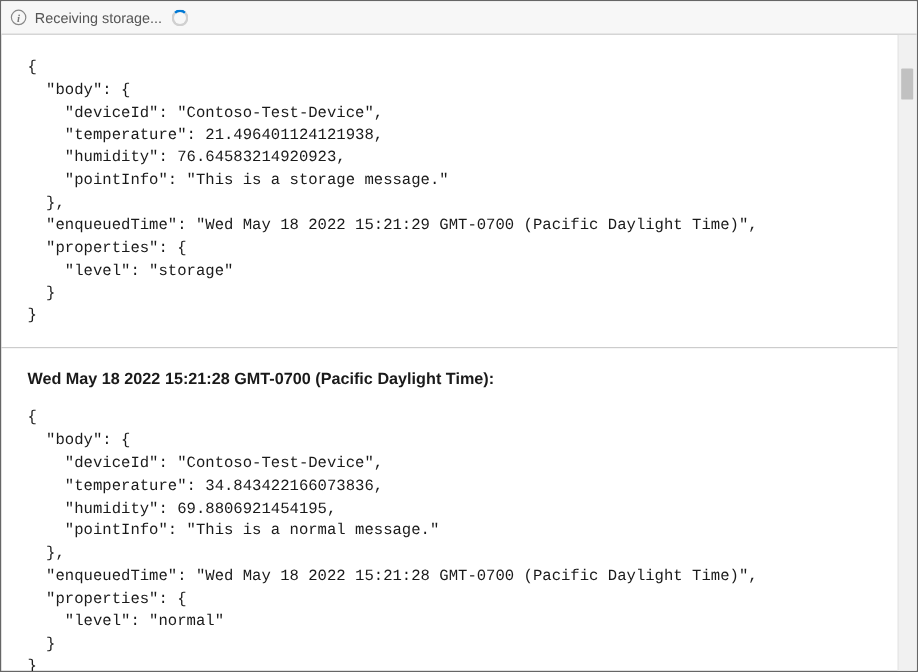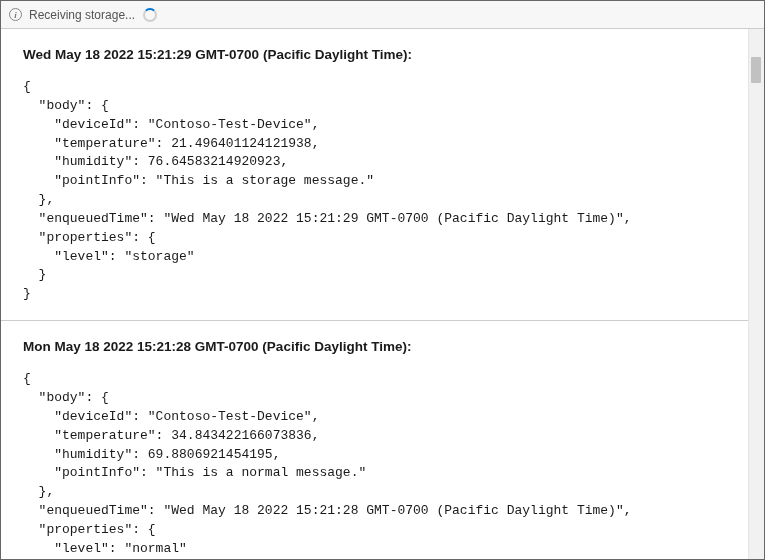--- a/index.html
+++ b/index.html
@@ -105,36 +105,35 @@
 
 <div class="status-bar">
   <span class="info-icon">i</span>
   <span>Receiving storage...</span>
   <span class="spinner"></span>
 </div>
 
 <div class="content-wrapper">
   <div class="content" id="events-container">
       <div class="event-block">
-        <div class="event-header">Wed May 18 2022 15:21:29 GMT-0700 (Pacific Daylight Time):</div>
         <div class="event-body">{
   "body": {
     "deviceId": "Contoso-Test-Device",
     "temperature": 21.496401124121938,
     "humidity": 76.64583214920923,
     "pointInfo": "This is a storage message."
   },
   "enqueuedTime": "Wed May 18 2022 15:21:29 GMT-0700 (Pacific Daylight Time)",
   "properties": {
     "level": "storage"
   }
 }</div>
       </div>
       <div class="event-block">
-        <div class="event-header">Mon May 18 2022 15:21:28 GMT-0700 (Pacific Daylight Time):</div>
+        <div class="event-header">Wed May 18 2022 15:21:28 GMT-0700 (Pacific Daylight Time):</div>
         <div class="event-body">{
   "body": {
     "deviceId": "Contoso-Test-Device",
     "temperature": 34.843422166073836,
     "humidity": 69.8806921454195,
     "pointInfo": "This is a normal message."
   },
   "enqueuedTime": "Wed May 18 2022 15:21:28 GMT-0700 (Pacific Daylight Time)",
   "properties": {
     "level": "normal"

